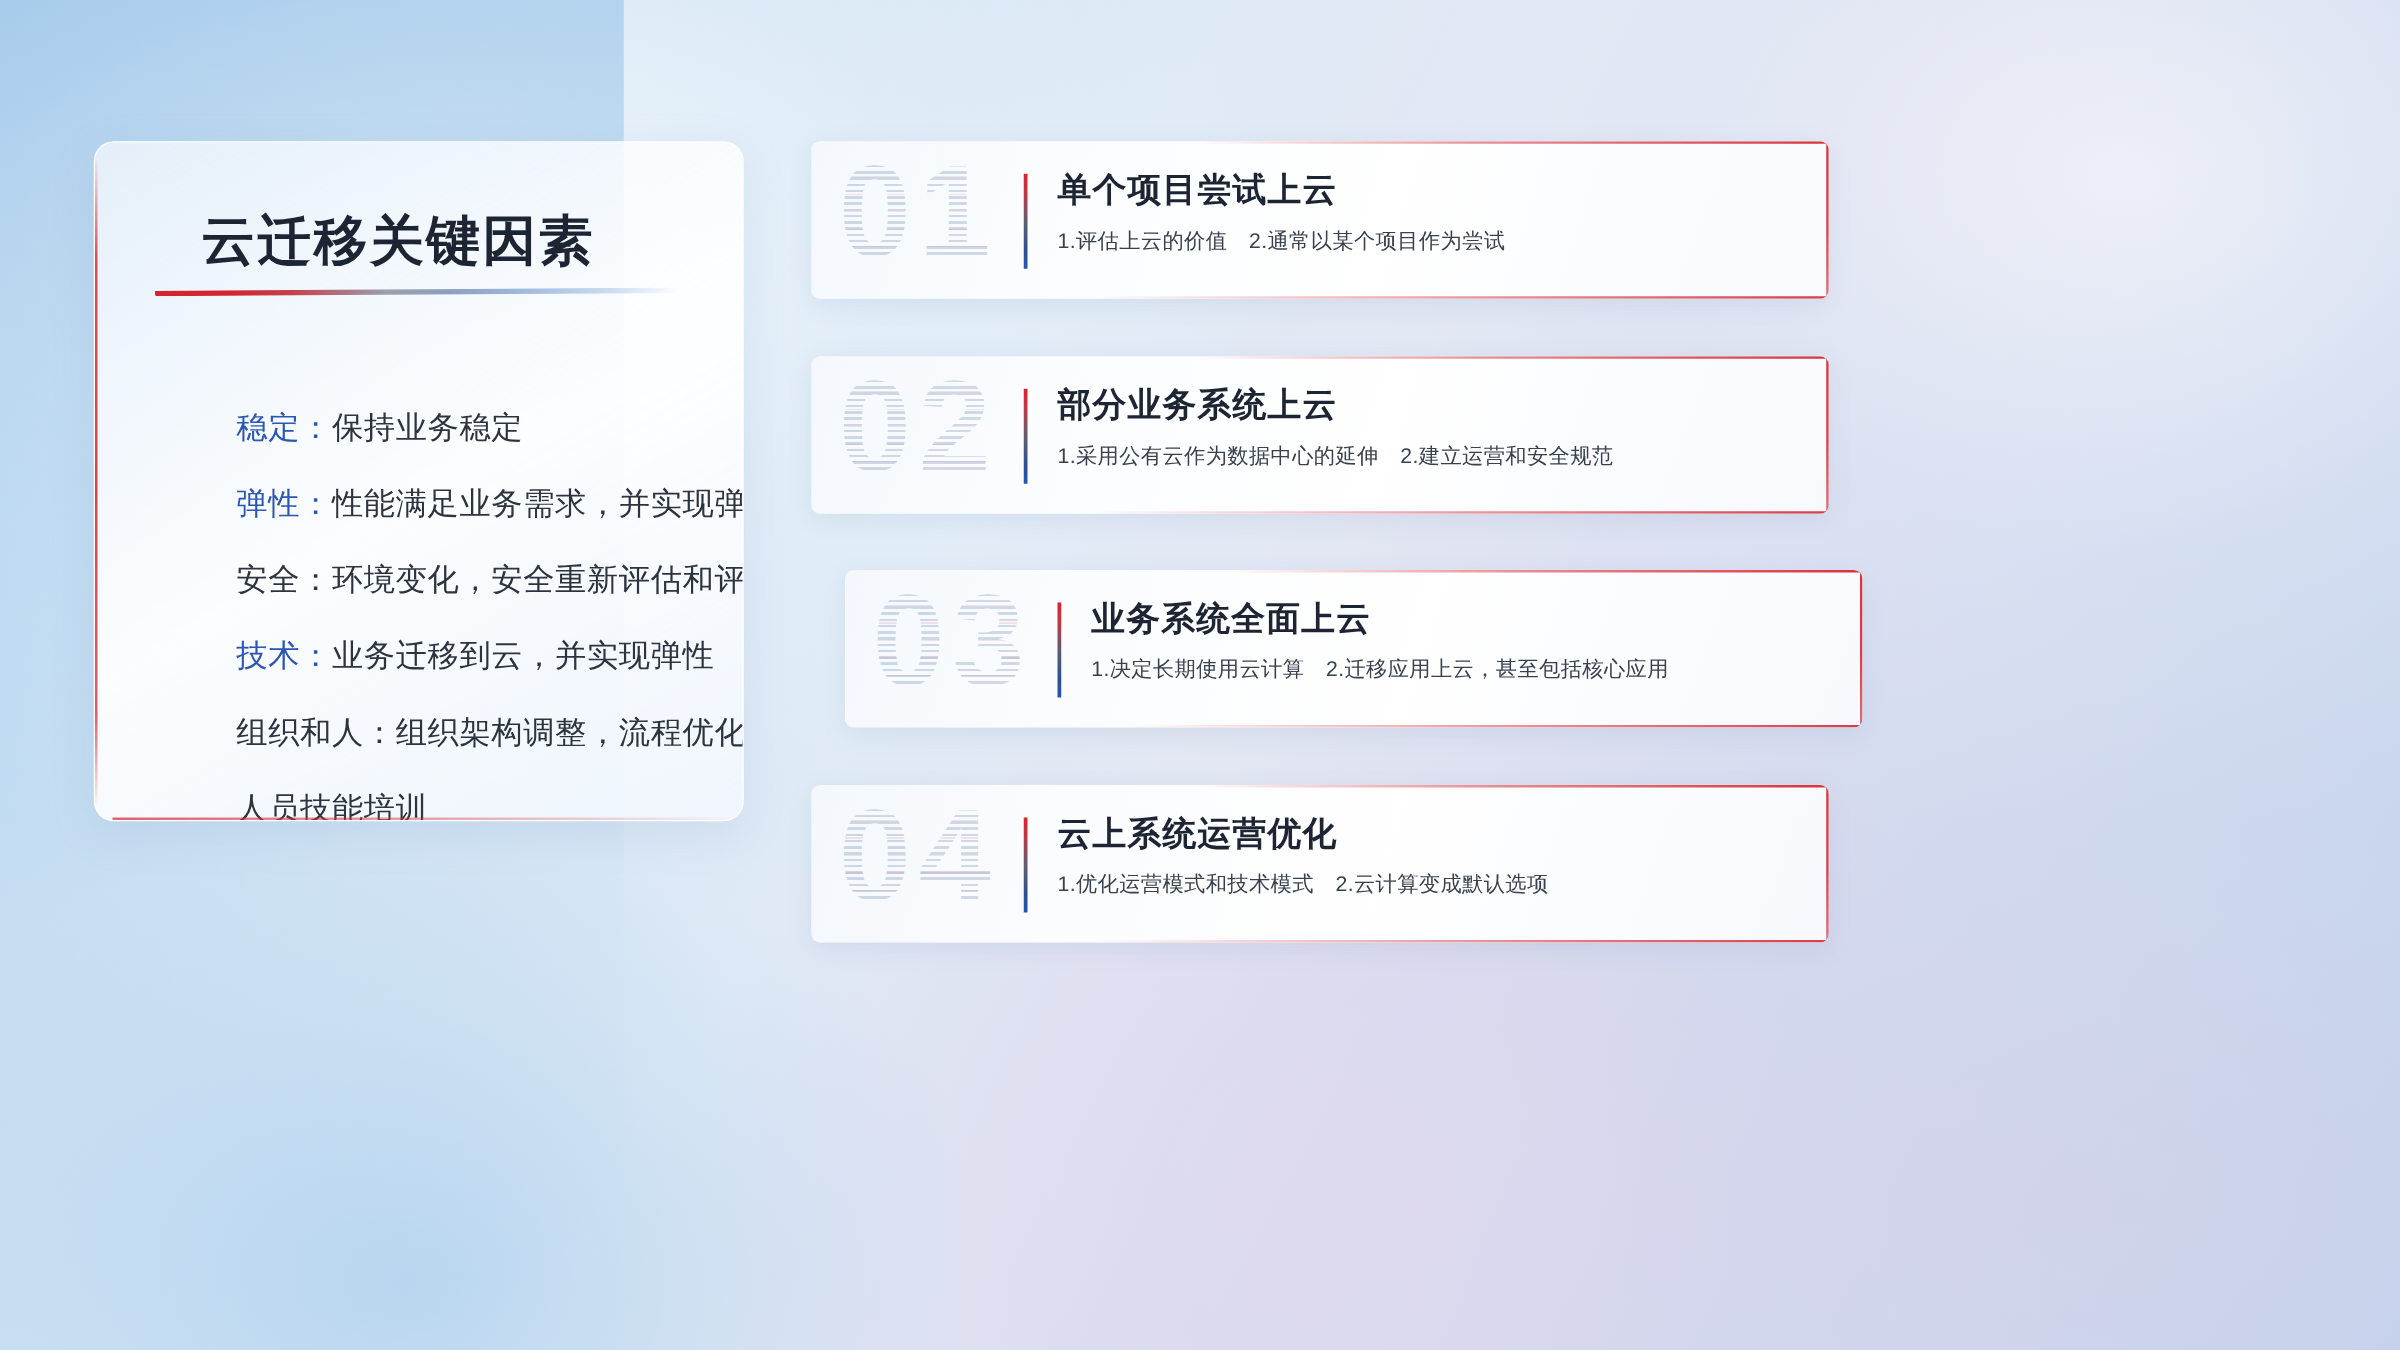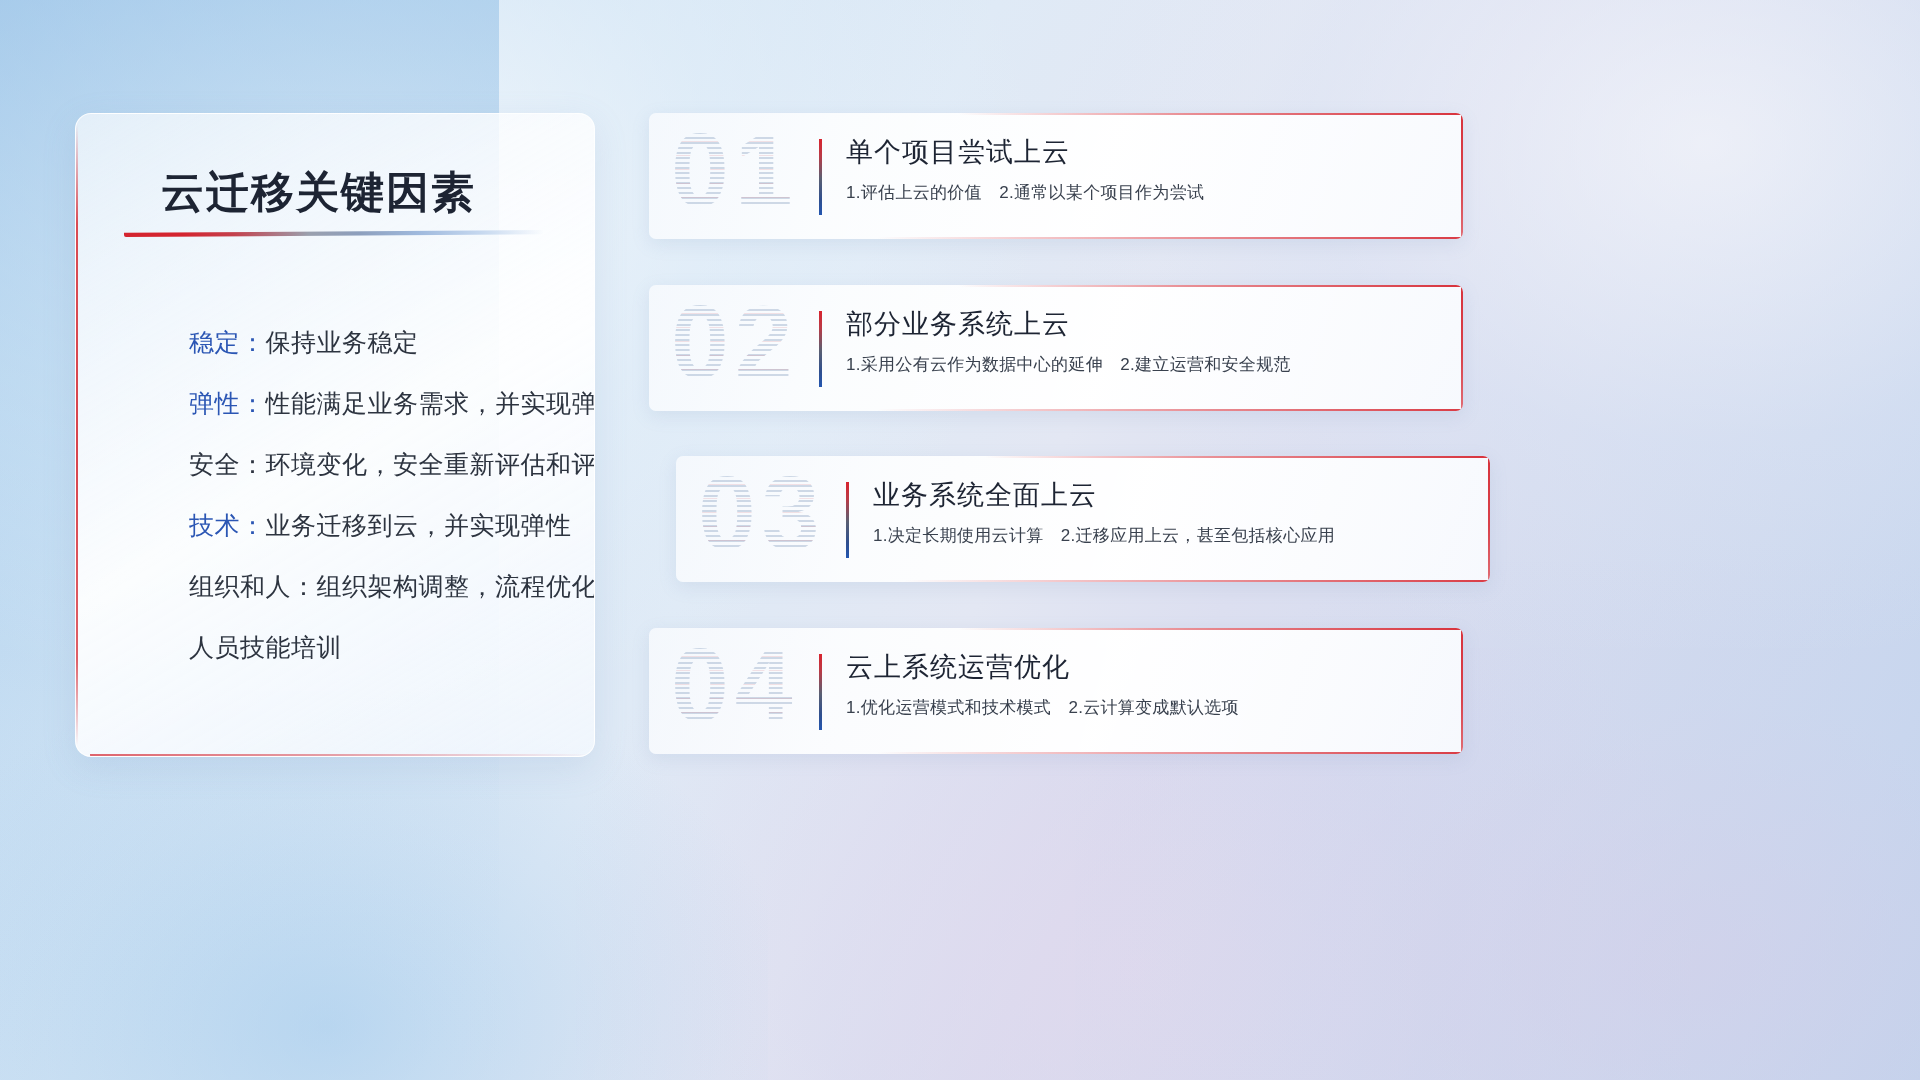--- a/index.html
+++ b/index.html
@@ -50,21 +50,21 @@
   .bg-glow-f {
     position:absolute; right:0; bottom:0; width:44%; height:48%;
     background:radial-gradient(ellipse at 74% 78%, rgba(214,206,232,.5) 0%, rgba(208,214,238,.22) 46%, rgba(206,222,242,0) 78%);
   }
 
   
   #stage { position:absolute; inset:0; z-index:2; }
 
   
   #left-card {
-    position:absolute; left:75px; top:113px; width:520px; height:644px;
+    position:absolute; left:75px; top:113px; width:520px; height:544px;
     border-radius:16px;
     background:linear-gradient(150deg,
        rgba(255,255,255,.62) 0%,
        rgba(252,253,255,.80) 26%,
        rgba(255,255,255,.92) 52%,
        rgba(250,252,255,.86) 76%,
        rgba(246,250,255,.74) 100%);
     border:1px solid rgba(255,255,255,.85);
     box-shadow:0 10px 34px rgba(120,150,190,.16);
     overflow:hidden;
@@ -145,21 +145,21 @@
     user-select:none;
   }
 
   .step-divider {
     position:absolute; left:170px; top:26px; width:3px; height:76px;
     background:linear-gradient(180deg, #d8242f 0%, #bb3a46 22%, #5a5f72 52%, #2f4f8f 80%, #2356b0 100%);
   }
 
   .step-text { position:absolute; left:197px; top:20px; right:16px; }
   .step-title {
-    font-size:27px; font-weight:normal; color:#1d2433;
+    font-size:27px; font-weight:bold; color:#1d2433;
     letter-spacing:1px; line-height:38px; white-space:nowrap;
   }
   .step-sub {
     margin-top:9px; font-size:17px; color:#39414e;
     letter-spacing:.3px; line-height:25px; white-space:nowrap;
   }
 </style>
 </head>
 <body>
 

